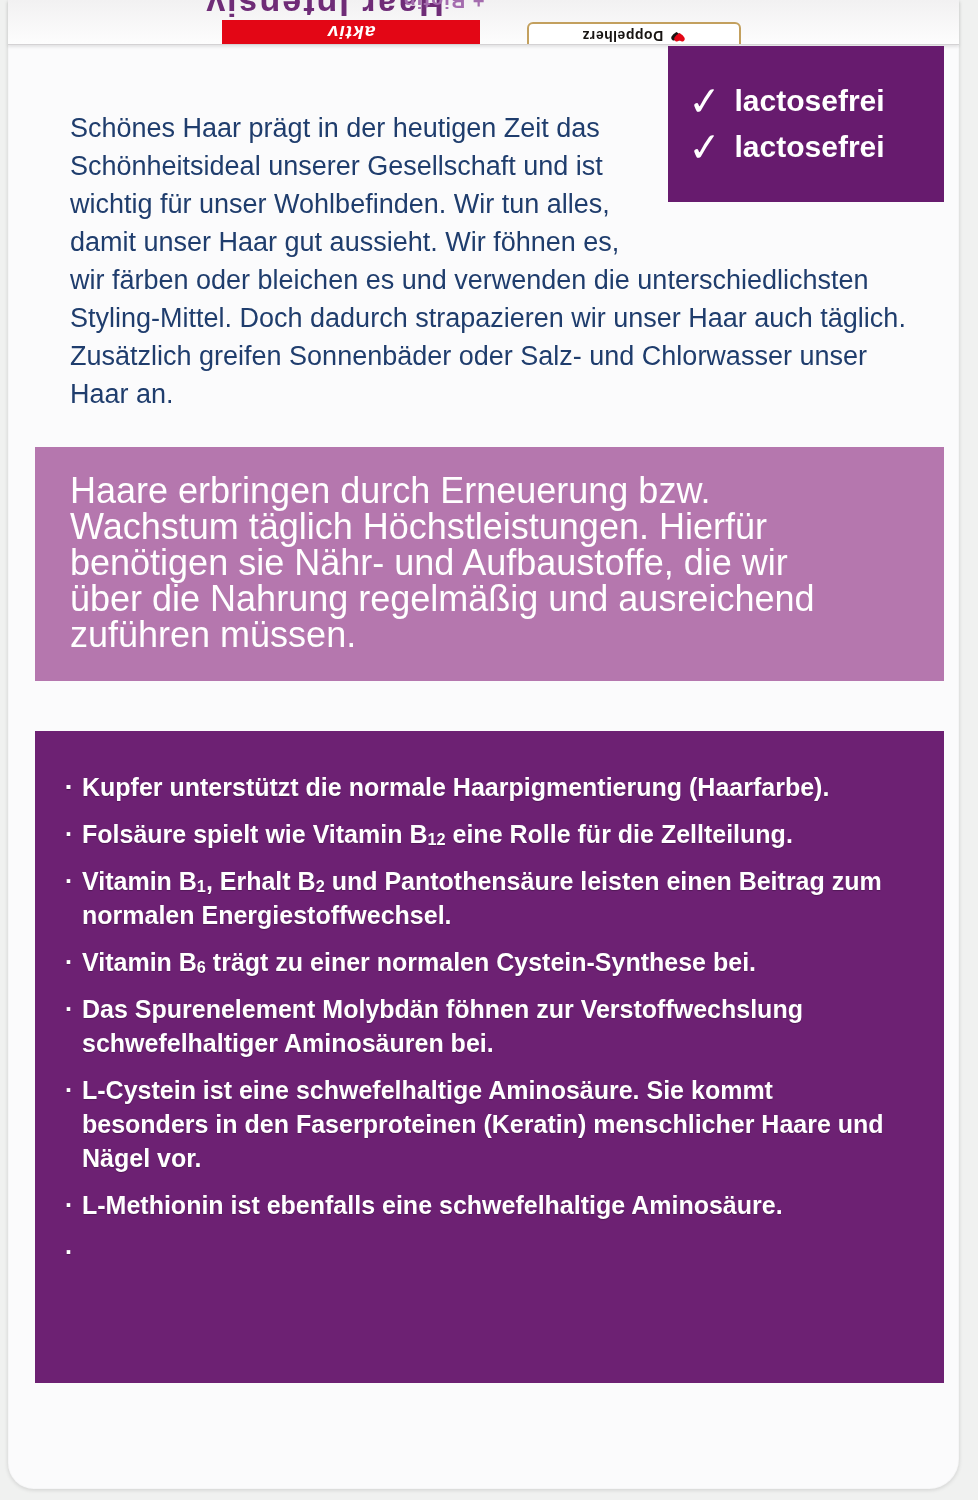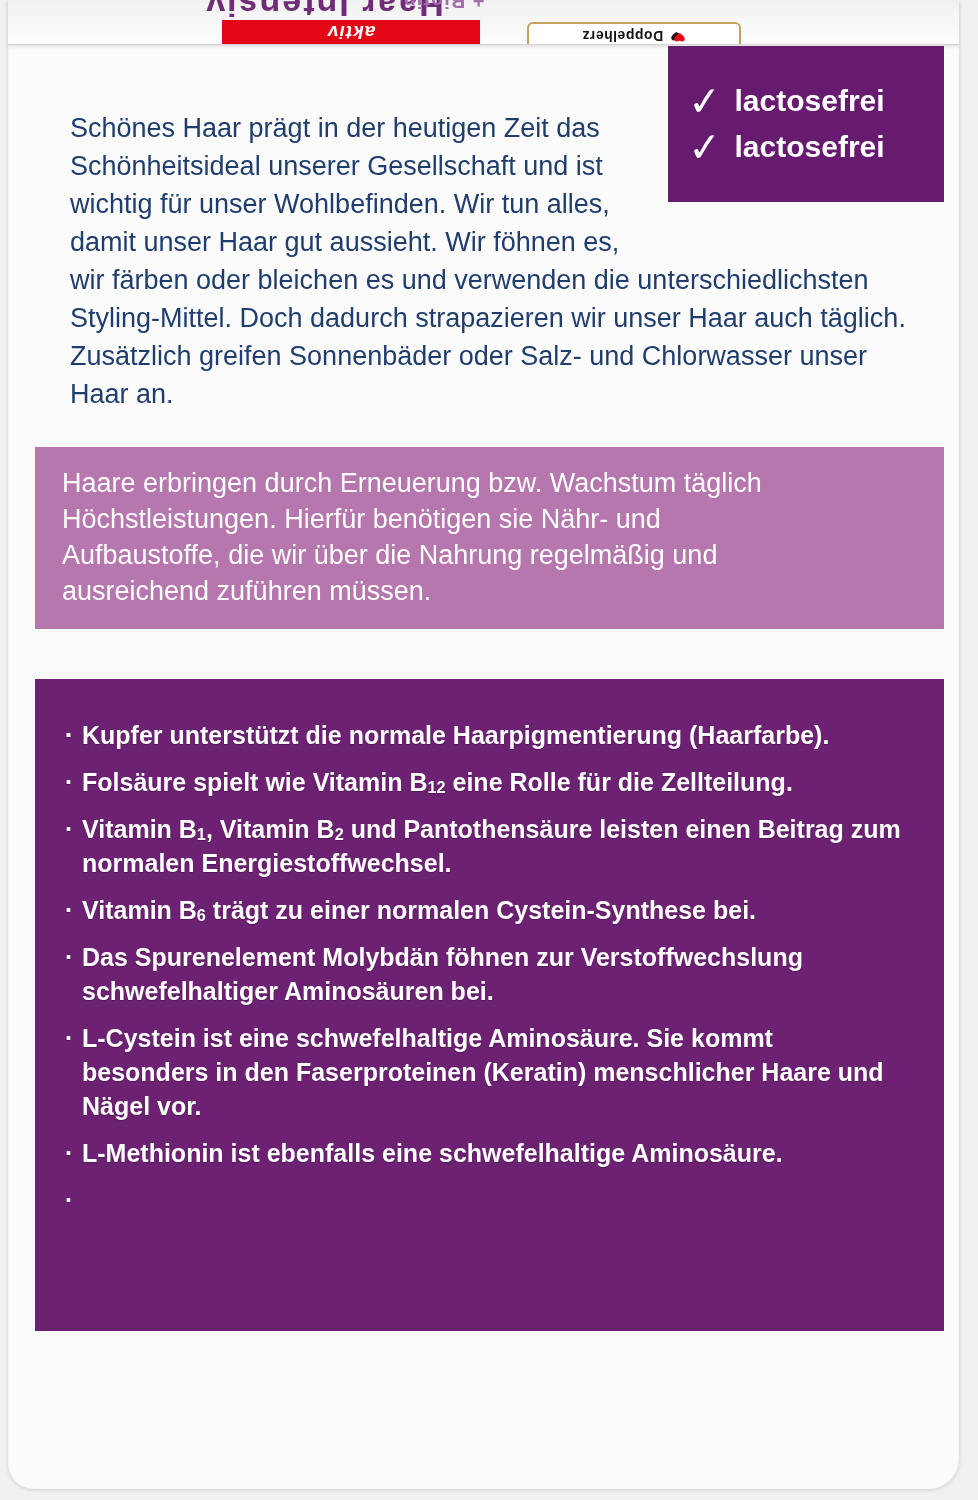--- a/index.html
+++ b/index.html
@@ -67,22 +67,22 @@
   .intro-text {
     margin:8px; color:var(--navy,#1f3d6d);
     font-size:27px; line-height:38px;
   }
   .highlight-box {
     margin:26px -15px 0 -27px; min-height:172px; box-sizing:border-box;
     background:var(--pink,#b577ae);
     padding:18px 24px 20px 27px;
   }
   .highlight-box p {
-    margin:0; max-width:762px; color:#fff;
-    font-size:27px; line-height:36px;
+    margin:8px; max-width:762px; color:#fff;
+    font-size:36px; line-height:36px;
   }
   .benefits-box {
     margin:50px -15px 0 -27px; min-height:652px; box-sizing:border-box;
     background:var(--benefits-purple,#6d2173);
     padding:26px 40px 20px 30px;
   }
   .benefits-box ul { list-style:none; margin:0; padding:0; }
   .benefits-box li {
     position:relative; padding-left:17px;
     color:#fff; font-weight:bold; font-size:25px; line-height:34px;
@@ -133,21 +133,21 @@
 
       <section class="highlight-box">
         <p>Haare erbringen durch Erneuerung bzw. Wachstum täglich Höchstleistungen. Hierfür benötigen sie Nähr- und Aufbaustoffe, die wir über die Nahrung regelmäßig und ausreichend zuführen müssen.</p>
       </section>
 
       <section class="benefits-box">
         <ul id="benefits-list">
             <li><span class="dot">·</span></li>
             <li><span class="dot">·</span><span>Kupfer unterstützt die normale Haarpigmentierung (Haarfarbe).</span></li>
             <li><span class="dot">·</span><span>Folsäure spielt wie Vitamin B</span><sub>12</sub><span> eine Rolle für die Zellteilung.</span></li>
-            <li><span class="dot">·</span><span>Vitamin B</span><sub>1</sub><span>, Vitamin B</span><sub>2</sub><span> und Pantothensäure leisten einen Beitrag zum normalen Energiestoffwechsel.</span></li>
+            <li><span class="dot">·</span><span>Vitamin B</span><sub>1</sub><span>, Erhalt B</span><sub>2</sub><span> und Pantothensäure leisten einen Beitrag zum normalen Energiestoffwechsel.</span></li>
             <li><span class="dot">·</span><span>Vitamin B</span><sub>6</sub><span> trägt zu einer normalen Cystein-Synthese bei.</span></li>
             <li><span class="dot">·</span><span>Das Spurenelement Molybdän föhnen zur Verstoffwechslung schwefelhaltiger Aminosäuren bei.</span></li>
             <li><span class="dot">·</span><span>L-Cystein ist eine schwefelhaltige Aminosäure. Sie kommt besonders in den Faserproteinen (Keratin) menschlicher Haare und Nägel vor.</span></li>
             <li><span class="dot">·</span><span>L-Methionin ist ebenfalls eine schwefelhaltige Aminosäure.</span></li>
             <li><span class="dot">·</span></li>
           </ul>
       </section>
 
     </div>
   </div>

